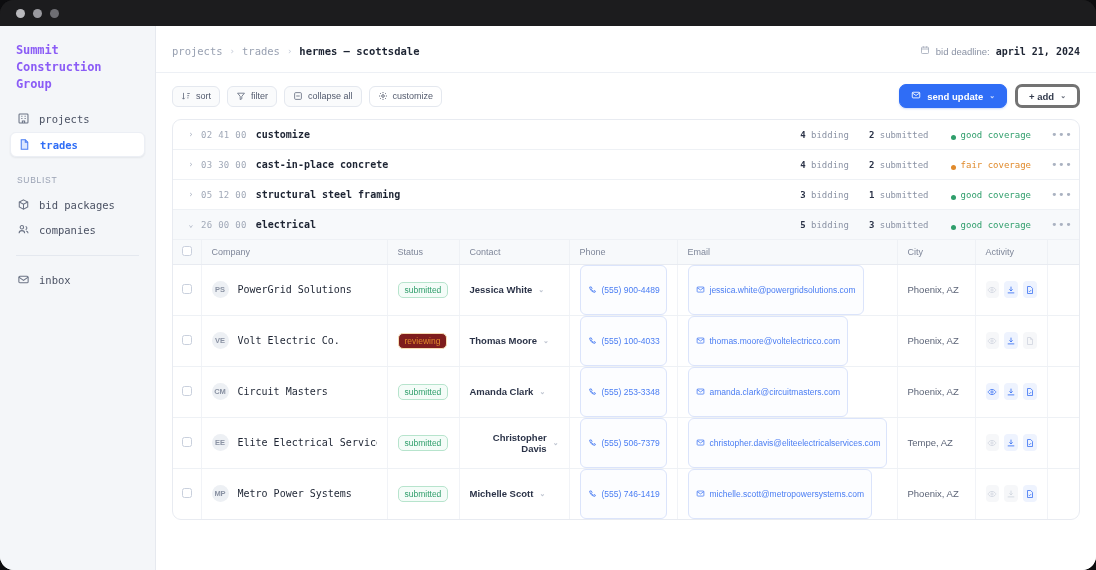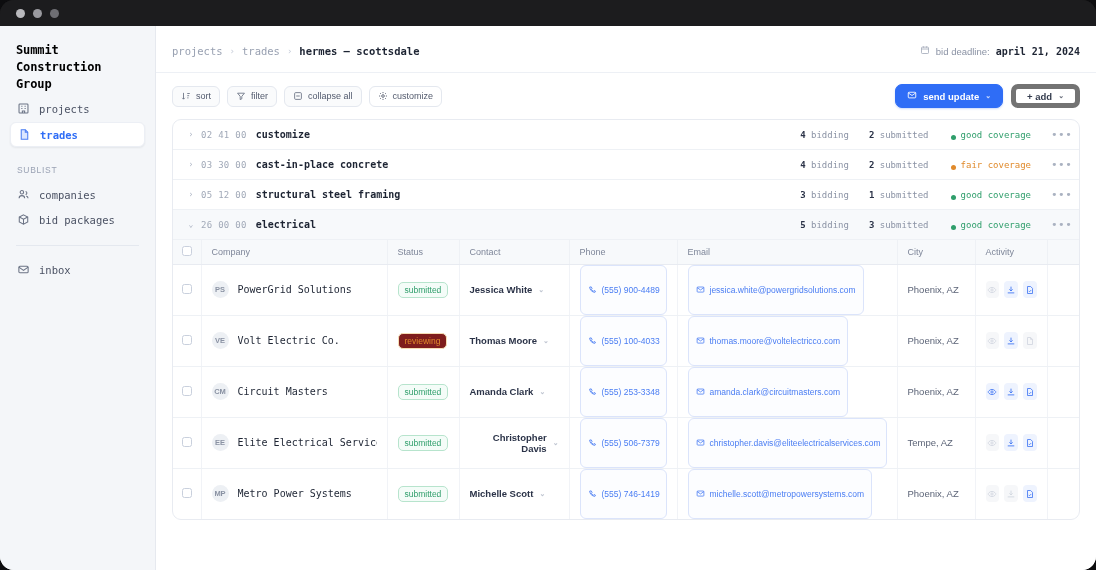--- a/index.html
+++ b/index.html
@@ -39,23 +39,23 @@
   
   .sidebar {
     width: 156px; flex: 0 0 156px;
     background: #f4f6f9;
     border-right: 1px solid #e6e9ef;
     padding: 16px 10px 10px 10px;
     display: flex; flex-direction: column;
   }
   .brand {
     font-size: 12px; line-height: 17px;
-    color: #000000; font-weight: 700;
+    color: #8b5cf6; font-weight: 700;
     letter-spacing: -0.1px;
-    padding: 0 6px; margin-bottom: 4px;
+    padding: 0 6px; margin-bottom: 14px;
   }
   .nav-item {
     display: flex; align-items: center; gap: 9px;
     height: 23px; padding: 0 7px;
     border-radius: 6px;
     font-size: 10.5px; color: #4a5163;
     margin-bottom: 2px;
     cursor: default;
   }
   .nav-item.active {
@@ -113,21 +113,21 @@
     height: 24px; padding: 0 11px;
     background: #2f6df6; border: 1px solid #2f6df6; border-radius: 7px;
     color: #fff; font-size: 9.5px; font-weight: 700;
     font-family: "Liberation Sans", sans-serif;
     box-shadow: 0 1px 2px rgba(47,109,246,.25);
     cursor: default; white-space: nowrap;
   }
   .btn-ghost {
     display: flex; align-items: center; gap: 6px;
     height: 24px; padding: 0 11px;
-    background: #fff; border: 5px solid #737373; border-radius: 7px;
+    background: #fff; border: 3px solid #737373; border-radius: 7px;
     color: #333b4d; font-size: 9.5px; font-weight: 700;
     font-family: "Liberation Sans", sans-serif;
     cursor: default; white-space: nowrap;
   }
   .caret { font-size: 7px; opacity:.75; }
 
   
   .card {
     margin: 0 16px;
     border: 1px solid #e8ebf1; border-radius: 9px;
@@ -267,36 +267,36 @@
           </svg>
         </span>
         <span>trades</span>
       </div>
 
       <div class="nav-sec">SUBLIST</div>
 
       <div class="nav-item">
         <span class="ic">
           <svg viewBox="0 0 16 16" fill="none" stroke="#6b7385" stroke-width="1.3">
+            <path d="M8 2.3l5.2 2.7v6L8 13.7 2.8 11V5z"></path>
+            <path d="M2.8 5L8 7.7 13.2 5M8 7.7v6"></path>
+          </svg>
+        </span>
+        <span>bid packages</span>
+      </div>
+
+      <div class="nav-item">
+        <span class="ic">
+          <svg viewBox="0 0 16 16" fill="none" stroke="#6b7385" stroke-width="1.3">
             <circle cx="6" cy="5.2" r="2.1"></circle>
             <path d="M2.6 12.6c0-2 1.6-3.2 3.4-3.2s3.4 1.2 3.4 3.2"></path>
             <path d="M10.6 4.2a2 2 0 010 3.9M11.4 9.8c1.3.4 2.2 1.4 2.2 2.8"></path>
           </svg>
         </span>
         <span>companies</span>
-      </div>
-
-      <div class="nav-item">
-        <span class="ic">
-          <svg viewBox="0 0 16 16" fill="none" stroke="#6b7385" stroke-width="1.3">
-            <path d="M8 2.3l5.2 2.7v6L8 13.7 2.8 11V5z"></path>
-            <path d="M2.8 5L8 7.7 13.2 5M8 7.7v6"></path>
-          </svg>
-        </span>
-        <span>bid packages</span>
       </div>
 
       <div class="nav-div"></div>
 
       <div class="nav-item">
         <span class="ic">
           <svg viewBox="0 0 16 16" fill="none" stroke="#6b7385" stroke-width="1.3">
             <rect x="2.3" y="4" width="11.4" height="8" rx="1.3"></rect>
             <path d="M2.3 5l5.7 4 5.7-4"></path>
           </svg>

